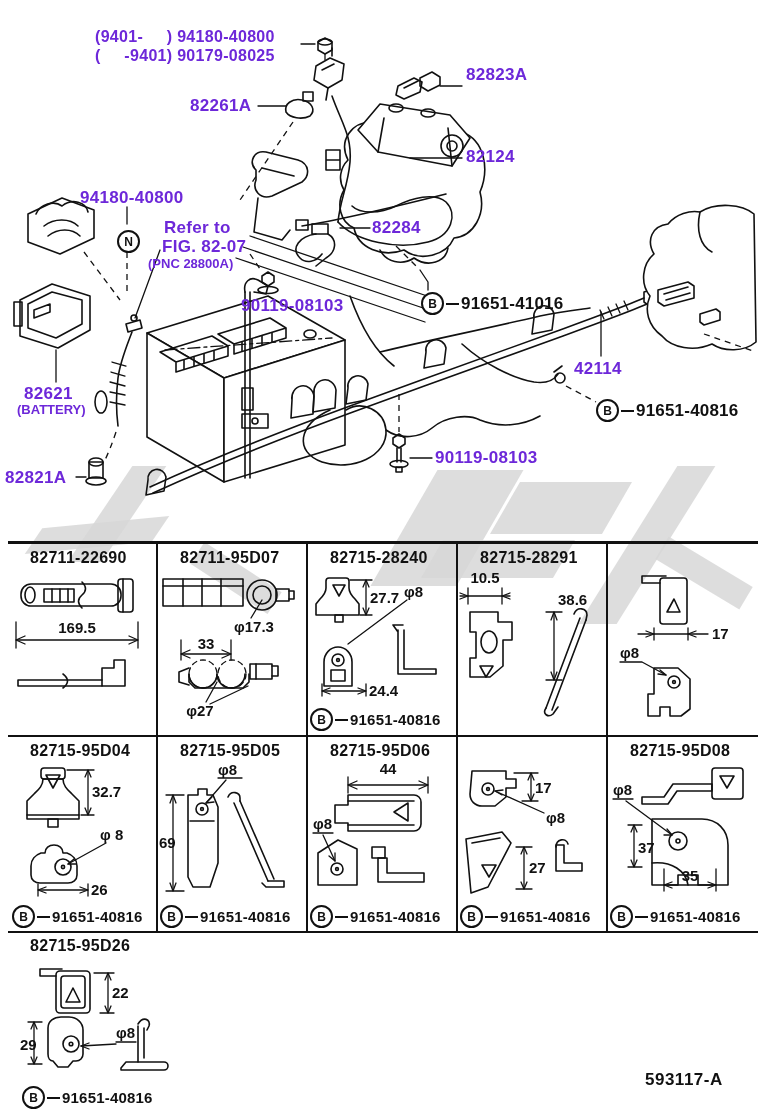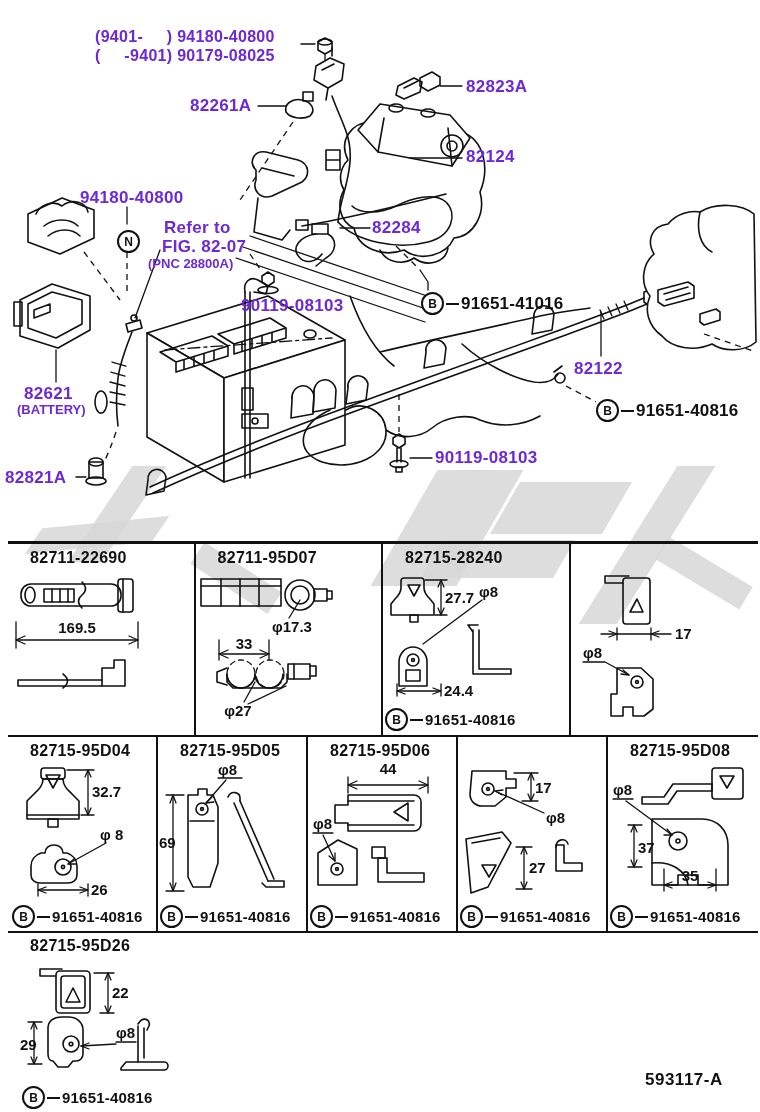--- a/index.html
+++ b/index.html
@@ -215,34 +215,34 @@
       <path d="M397,448 V462 M401,448 V462"></path>
       <ellipse cx="399" cy="464" rx="9" ry="3.5"></ellipse>
       <rect x="396" y="467" width="6" height="5"></rect>
     </g>
     <path class="thin" d="M410,458 H432"></path>
   </svg>
 
   <div class="lbl md" style="left:95px;top:28px">(9401-     ) 94180-40800</div>
   <div class="lbl md" style="left:95px;top:47px">(     -9401) 90179-08025</div>
   <div class="lbl" style="left:190px;top:96px">82261A</div>
-  <div class="lbl" style="left:466px;top:77px">82823A</div>
+  <div class="lbl" style="left:466px;top:65px">82823A</div>
   <div class="lbl" style="left:466px;top:147px">82124</div>
   <div class="lbl" style="left:80px;top:188px">94180-40800</div>
   <div class="lbl" style="left:164px;top:218px">Refer to</div>
   <div class="lbl" style="left:162px;top:237px">FIG. 82-07</div>
   <div class="lbl sm" style="left:148px;top:257px">(PNC 28800A)</div>
   <div class="lbl" style="left:372px;top:218px">82284</div>
   <div class="lbl" style="left:241px;top:296px">90119-08103</div>
   <div class="fast big" style="left:421px;top:292px">
     <span class="circ">B</span>
     <span class="dash"></span>
     <span class="num">91651-41016</span>
   </div>
-  <div class="lbl" style="left:574px;top:359px">82122</div>
+  <div class="lbl" style="left:574px;top:359px">42114</div>
   <div class="fast big" style="left:596px;top:399px">
     <span class="circ">B</span>
     <span class="dash"></span>
     <span class="num">91651-40816</span>
   </div>
   <div class="lbl" style="left:435px;top:448px">90119-08103</div>
   <div class="lbl" style="left:24px;top:384px">82621</div>
   <div class="lbl sm" style="left:17px;top:403px">(BATTERY)</div>
   <div class="lbl" style="left:5px;top:468px">82821A</div>
   <span class="circ" style="position:absolute;left:117px;top:230px">N</span>
@@ -323,20 +323,41 @@
           </g>
           <text class="dt" x="62" y="33">27.7</text>
           <text class="dt" x="96" y="27">φ8</text>
           <text class="dt" x="61" y="126">24.4</text>
         </svg>
         <div class="fast" style="left:2px;bottom:4px">
           <span class="circ">B</span>
           <span class="dash"></span>
           <span class="num">91651-40816</span>
         </div>
+      </div>
+      <div class="cell">
+        <div class="pn">82715-28291</div>
+        <svg width="150" height="158">
+          <g class="s">
+            <path d="M12,42 h28 v10 h14 v18 h-9 v26 l-13,11 h-20 v-19 h6 v-26 h-6 z"></path>
+            <ellipse cx="31" cy="72" rx="8" ry="11"></ellipse>
+            <path d="M22,96 h13 l-7,11 z"></path>
+            <path d="M116,44 c3,-8 13,-6 13,1 l-1,5"></path>
+            <path d="M128,50 L94,140 M122,48 L88,138"></path>
+            <path d="M88,138 c-4,6 2,10 7,6 l5,-7"></path>
+          </g>
+          <g class="thin">
+            <path d="M10,18 V34 M44,18 V34 M2,26 H52"></path>
+            <path d="M10,26 l-8,-3 m8,3 l-8,3 M44,26 l8,-3 m-8,3 l8,3"></path>
+            <path d="M88,42 H104 M88,110 H104 M96,42 V110"></path>
+            <path d="M96,42 l-3,8 m3,-8 l3,8 M96,110 l-3,-8 m3,8 l3,-8"></path>
+          </g>
+          <text class="dt mid" x="27" y="13">10.5</text>
+          <text class="dt" x="100" y="35">38.6</text>
+        </svg>
       </div>
       <div class="cell">
         <svg width="146" height="158">
           <g class="s">
             <rect x="52" y="8" width="27" height="46" rx="3"></rect>
             <path d="M52,13 H34 V6 H58"></path>
             <path d="M59,42 h13 l-6,-13 z"></path>
             <path d="M46,98 h24 l12,11 v30 l-9,7 h-11 v-9 h-10 v9 h-12 v-22 h6 z"></path>
             <circle cx="66" cy="112" r="6"></circle>
               <circle cx="66" cy="112" r="1.4"></circle>

